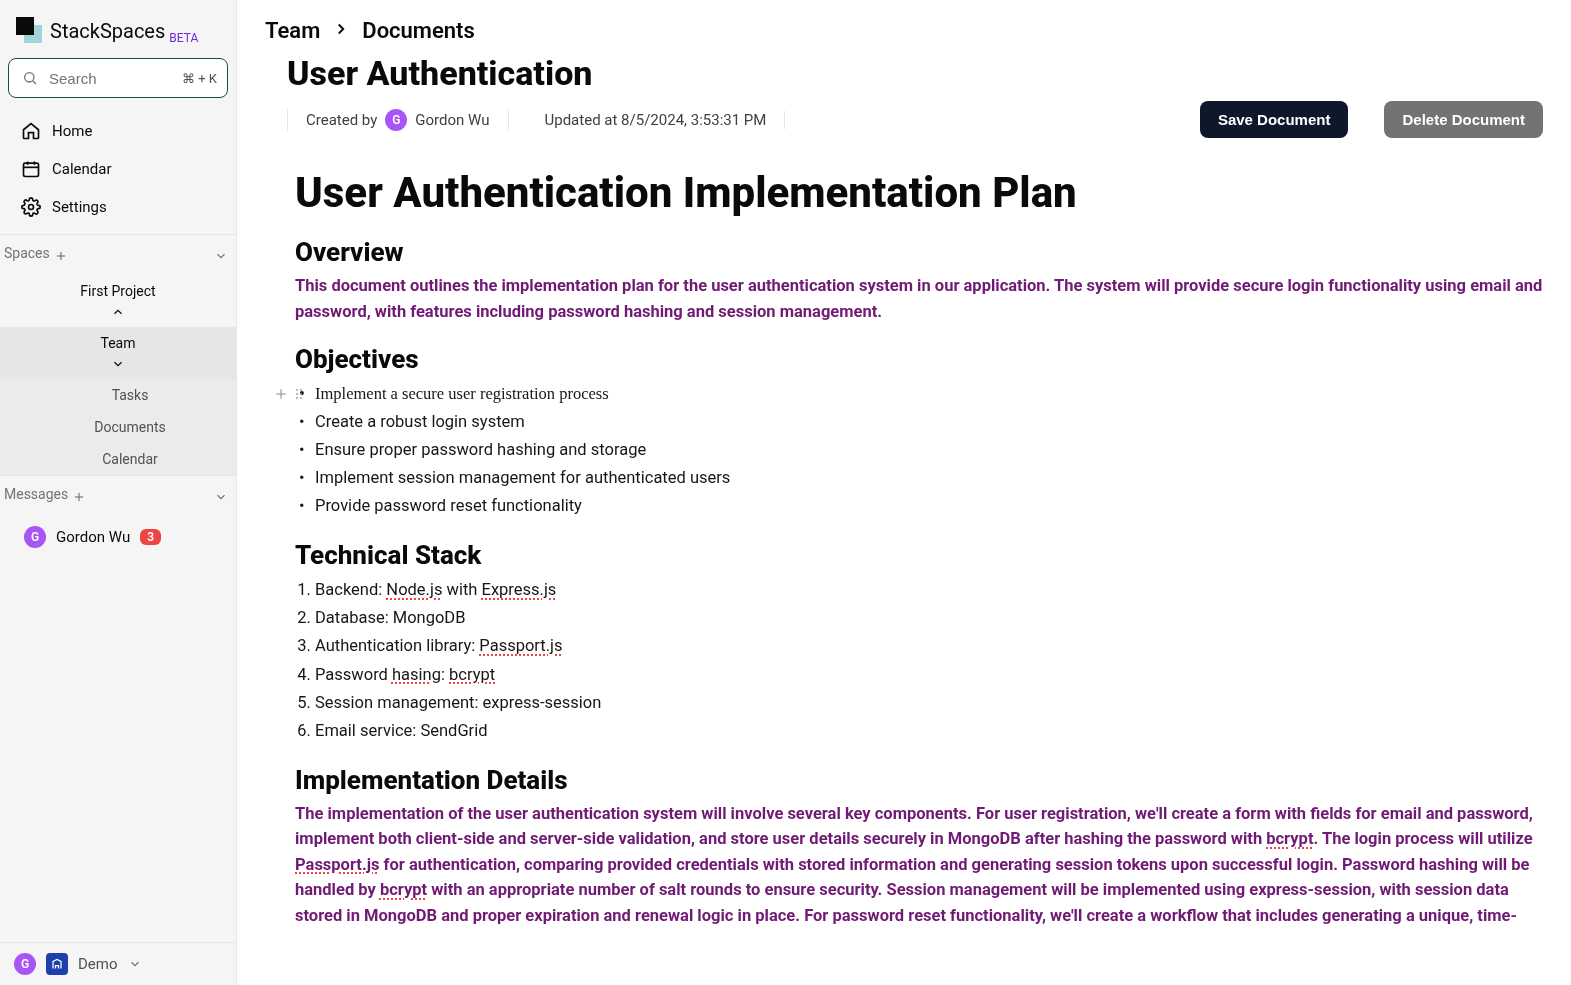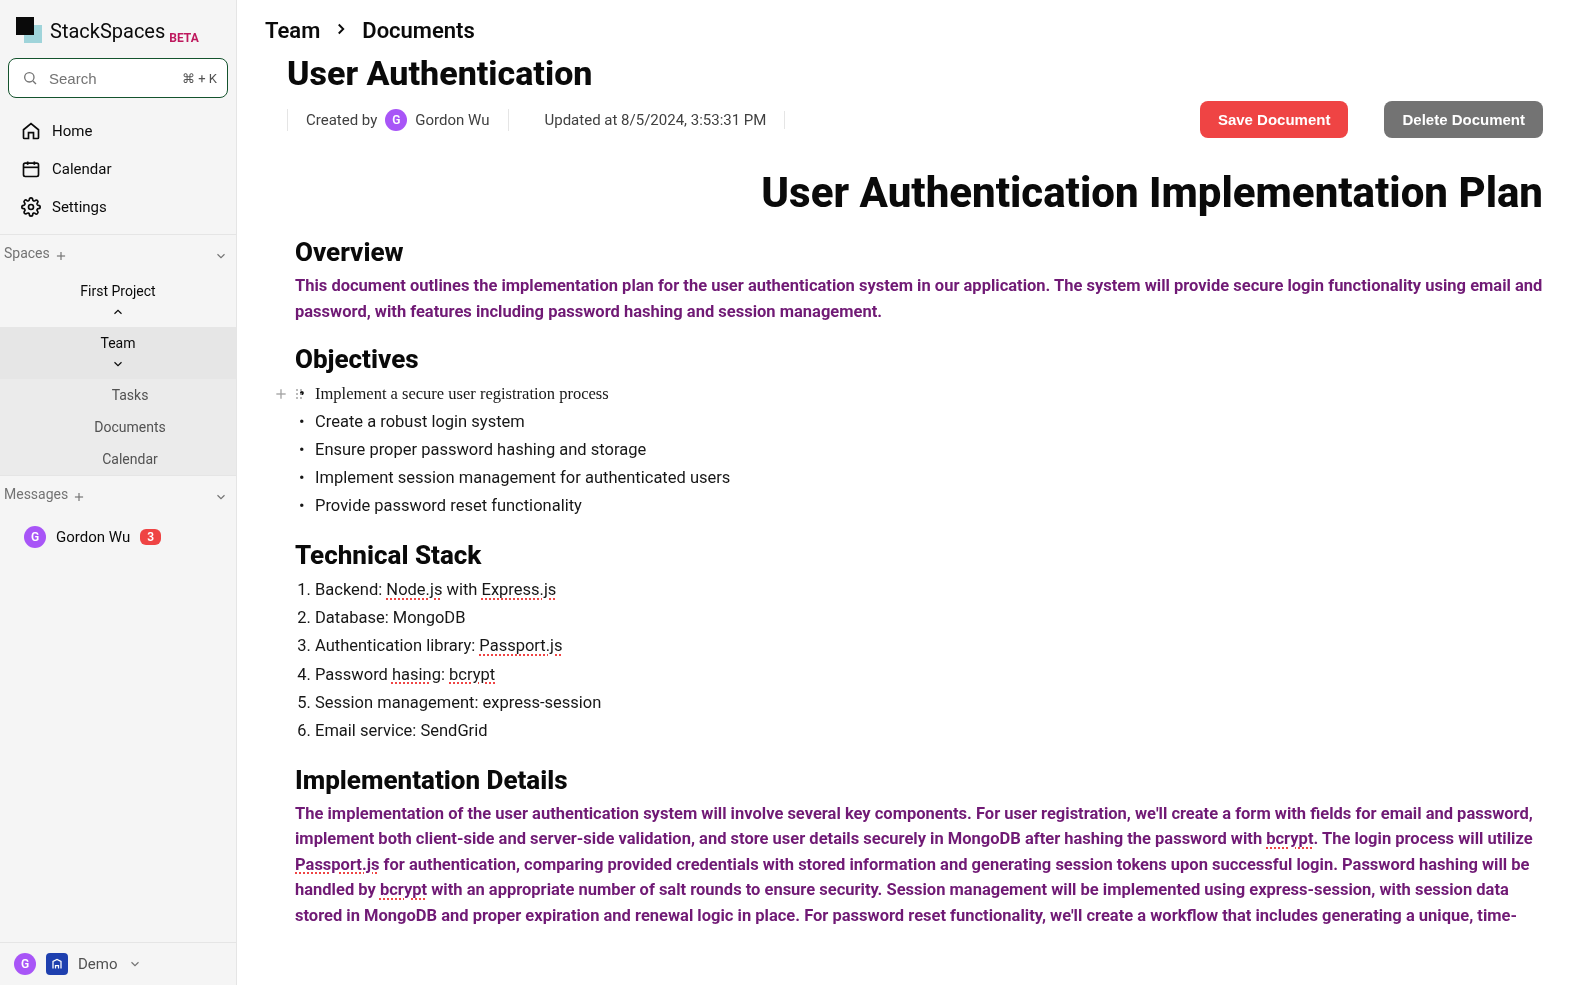--- a/index.html
+++ b/index.html
@@ -50,22 +50,22 @@
       background: #9fd4da;
       top: 11px;
       left: 12px;
     }
     .app-name {
       font-size: 20px;
       font-weight: 400;
     }
     .beta {
       font-size: 12px;
-      color: #be185d;
-      font-weight: 700;
+      color: #6d28d9;
+      font-weight: 400;
       position: relative;
       top: 7px;
     }
     .search-wrap {
       padding: 0 8px 10px 8px;
     }
     .search-box {
       display: flex;
       align-items: center;
       border: 1px solid #14532d;
@@ -259,32 +259,31 @@
     }
     .spacer { flex: 1; }
     .btn {
       border: none;
       border-radius: 8px;
       padding: 10px 18px;
       font-size: 15px;
       font-weight: 600;
       cursor: pointer;
     }
-    .btn-dark { background: #ef4444; color: #fff; }
+    .btn-dark { background: #0f172a; color: #fff; }
     .btn-danger { background: #737373; color: #fff; }
     .doc {
       margin-left: 30px;
       max-width: 1260px;
     }
     .doc h1 {
       font-size: 42px;
       font-weight: 800;
       margin-top: 30px;
       margin-bottom: 8px;
-      text-align: right;
     }
     .doc h2 {
       font-size: 26px;
       font-weight: 800;
       margin-top: 20px;
       margin-bottom: 6px;
     }
     .doc p {
       font-size: 16.5px;
       line-height: 1.55;

